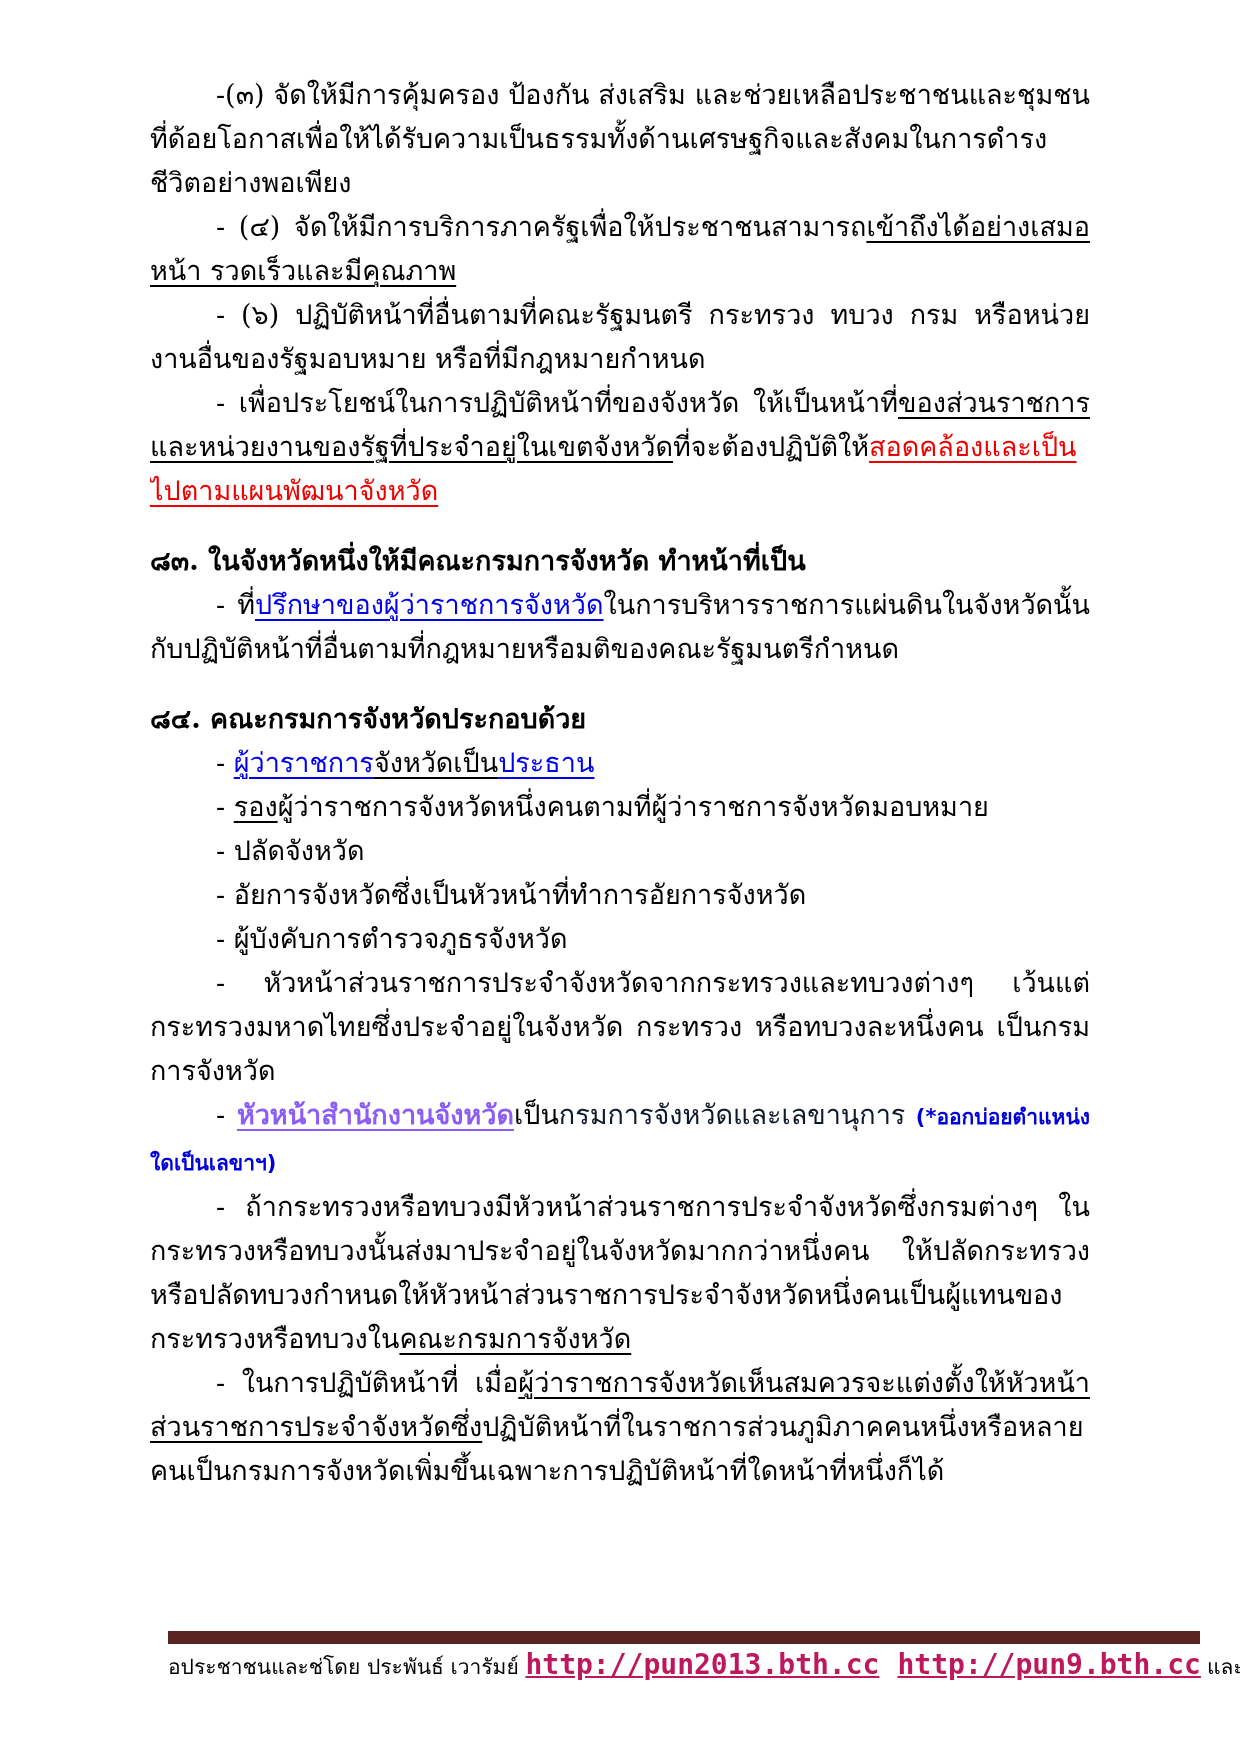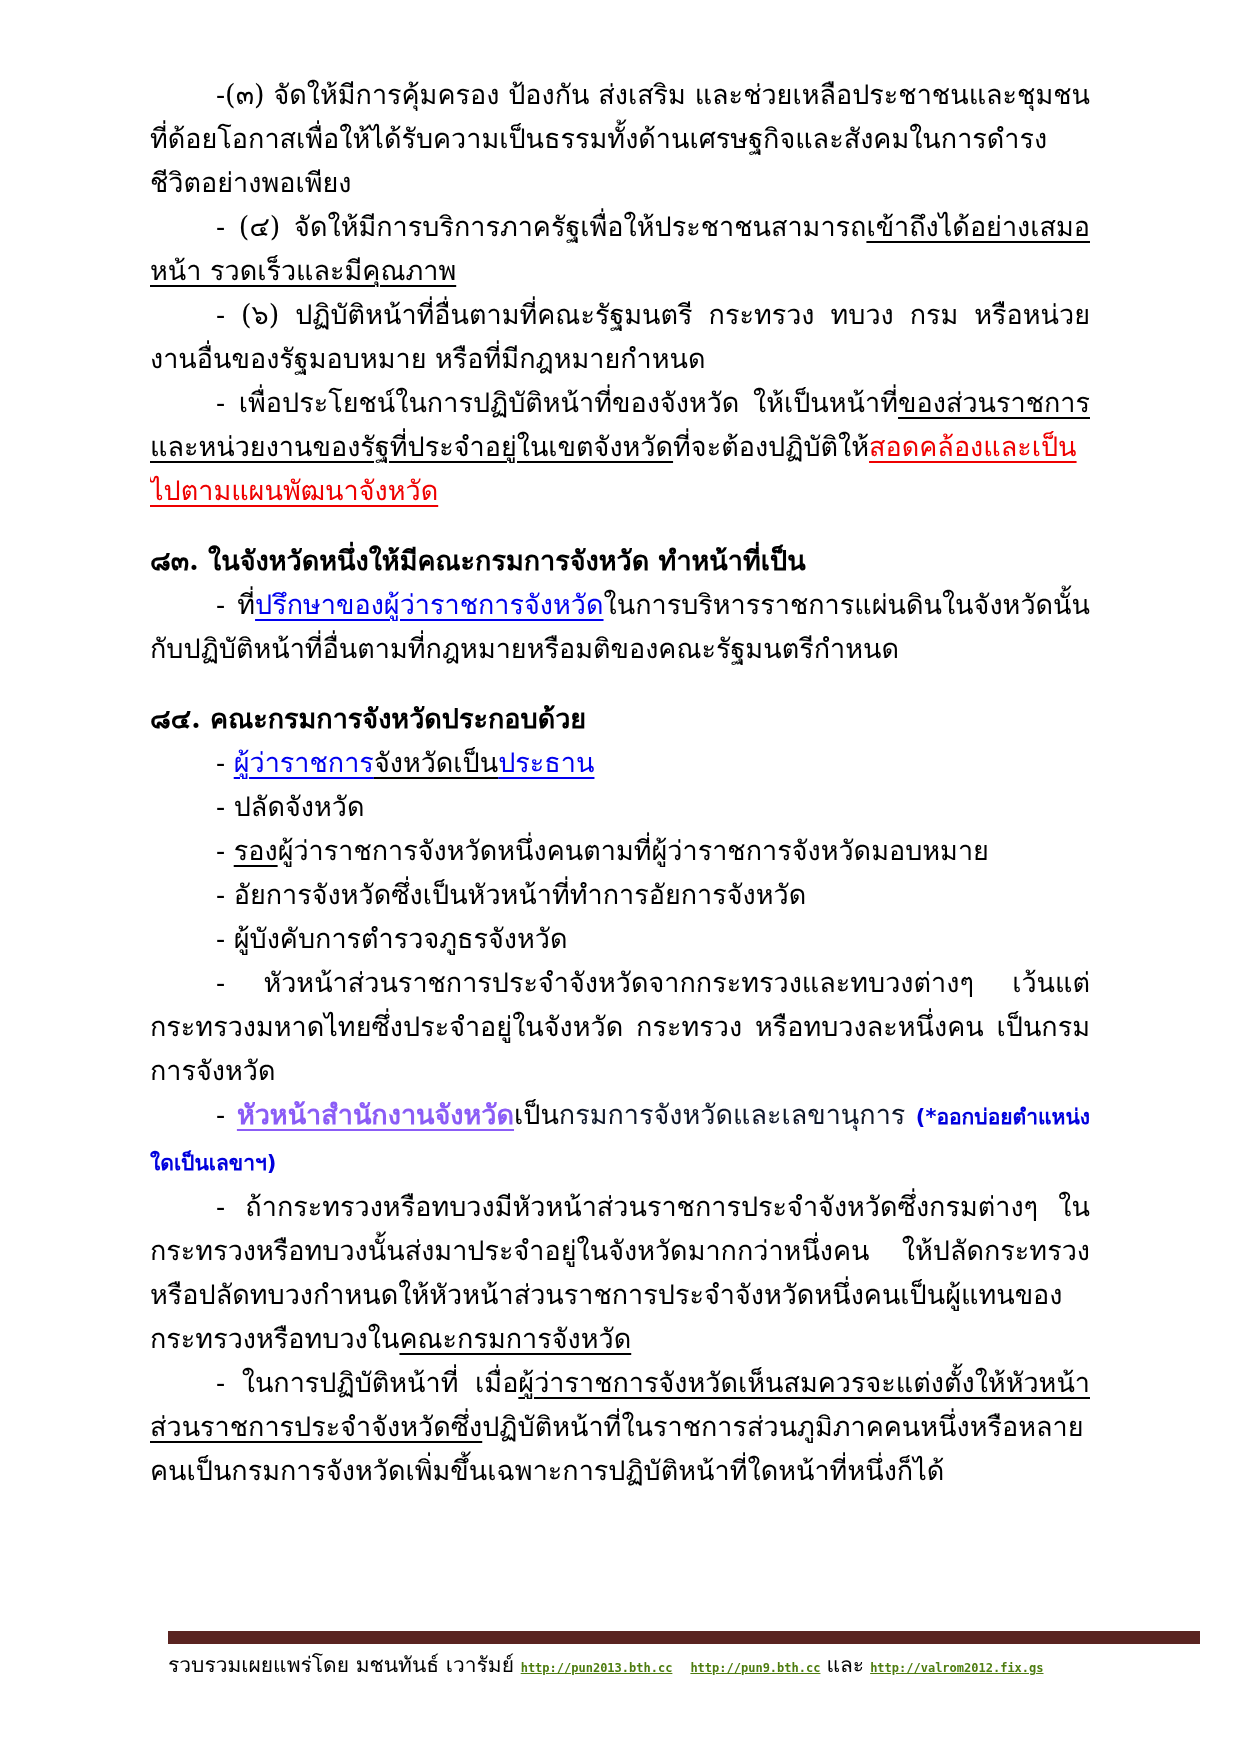--- a/index.html
+++ b/index.html
@@ -79,52 +79,52 @@
     position:absolute;
     left:168px;
     top:1650px;
     width:1040px;
     font-size:21px;
     line-height:30px;
     color:#000000;
     white-space:nowrap;
   }
   .footer-line a{
-    color:#4d7c0f;
+    color:#be185d;
     font-family:"DejaVu Sans Mono","Liberation Mono",monospace;
     font-weight:bold;
     text-decoration:underline;
-    font-size:12px;
+    font-size:28px;
   }
   .footer-sep{display:inline-block;width:18px;}
   .footer-sep-sm{display:inline-block;width:6px;}
 </style>
 </head>
 <body>
 
 <div class="page">
 
   <div class="doc-body">
       <p class="para"><span class="seg-normal">-(๓) จัดให้มีการคุ้มครอง ป้องกัน ส่งเสริม และช่วยเหลือประชาชนและชุมชนที่ด้อยโอกาสเพื่อให้ได้รับความเป็นธรรมทั้งด้านเศรษฐกิจและสังคมในการดำรงชีวิตอย่างพอเพียง</span></p>
       <p class="para"><span class="seg-normal">- (๔) จัดให้มีการบริการภาครัฐเพื่อให้ประชาชนสามารถ</span><span class="seg-u">เข้าถึงได้อย่างเสมอหน้า รวดเร็วและมีคุณภาพ</span></p>
       <p class="para"><span class="seg-normal">- (๖) ปฏิบัติหน้าที่อื่นตามที่คณะรัฐมนตรี กระทรวง ทบวง กรม หรือหน่วยงานอื่นของรัฐมอบหมาย หรือที่มีกฎหมายกำหนด</span></p>
       <p class="para"><span class="seg-normal">- เพื่อประโยชน์ในการปฏิบัติหน้าที่ของจังหวัด ให้เป็นหน้าที่</span><span class="seg-u">ของส่วนราชการและหน่วยงานของรัฐที่ประจำอยู่ในเขตจังหวัด</span><span class="seg-normal">ที่จะต้องปฏิบัติให้</span><span class="seg-red-u">สอดคล้องและเป็นไปตามแผนพัฒนาจังหวัด</span></p>
       <p class="heading"><span class="seg-normal">๘๓. ในจังหวัดหนึ่งให้มีคณะกรมการจังหวัด ทำหน้าที่เป็น</span></p>
       <p class="para"><span class="seg-normal">- ที่</span><span class="seg-blue-u">ปรึกษาของผู้ว่าราชการจังหวัด</span><span class="seg-normal">ในการบริหารราชการแผ่นดินในจังหวัดนั้น กับปฏิบัติหน้าที่อื่นตามที่กฎหมายหรือมติของคณะรัฐมนตรีกำหนด</span></p>
       <p class="heading"><span class="seg-normal">๘๔. คณะกรมการจังหวัดประกอบด้วย</span></p>
       <p class="para"><span class="seg-normal">- </span><span class="seg-blue-u">ผู้ว่าราชการ</span><span class="seg-u">จังหวัดเป็น</span><span class="seg-blue-u">ประธาน</span></p>
+      <p class="para"><span class="seg-normal">- </span><span class="seg-u">รอง</span><span class="seg-normal">ผู้ว่าราชการจังหวัดหนึ่งคนตามที่ผู้ว่าราชการจังหวัดมอบหมาย</span></p>
       <p class="para"><span class="seg-normal">- ปลัดจังหวัด</span></p>
-      <p class="para"><span class="seg-normal">- </span><span class="seg-u">รอง</span><span class="seg-normal">ผู้ว่าราชการจังหวัดหนึ่งคนตามที่ผู้ว่าราชการจังหวัดมอบหมาย</span></p>
       <p class="para"><span class="seg-normal">- อัยการจังหวัดซึ่งเป็นหัวหน้าที่ทำการอัยการจังหวัด</span></p>
       <p class="para"><span class="seg-normal">- ผู้บังคับการตำรวจภูธรจังหวัด</span></p>
       <p class="para"><span class="seg-normal">- หัวหน้าส่วนราชการประจำจังหวัดจากกระทรวงและทบวงต่างๆ เว้นแต่กระทรวงมหาดไทยซึ่งประจำอยู่ในจังหวัด กระทรวง หรือทบวงละหนึ่งคน เป็นกรมการจังหวัด</span></p>
       <p class="para"><span class="seg-normal">- </span><span class="seg-blue-u-bold">หัวหน้าสำนักงานจังหวัด</span><span class="seg-normal">เป็น</span><span class="seg-red">กรมการจังหวัดและเลขานุการ</span><span class="seg-note">  (*ออกบ่อยตำแหน่งใดเป็นเลขาฯ)</span></p>
       <p class="para"><span class="seg-normal">- ถ้ากระทรวงหรือทบวงมีหัวหน้าส่วนราชการประจำจังหวัดซึ่งกรมต่างๆ ในกระทรวงหรือทบวงนั้นส่งมาประจำอยู่ในจังหวัดมากกว่าหนึ่งคน ให้ปลัดกระทรวงหรือปลัดทบวงกำหนดให้หัวหน้าส่วนราชการประจำจังหวัดหนึ่งคนเป็นผู้แทนของกระทรวงหรือทบวงใน</span><span class="seg-u">คณะกรมการจังหวัด</span></p>
       <p class="para"><span class="seg-normal">- ในการปฏิบัติหน้าที่ เมื่อ</span><span class="seg-u">ผู้ว่าราชการจังหวัดเห็นสมควรจะแต่งตั้งให้หัวหน้าส่วนราชการประจำจังหวัดซึ่ง</span><span class="seg-normal">ปฏิบัติหน้าที่ในราชการส่วนภูมิภาคคนหนึ่งหรือหลายคนเป็นกรมการจังหวัดเพิ่มขึ้นเฉพาะการปฏิบัติหน้าที่ใดหน้าที่หนึ่งก็ได้</span></p>
     </div>
 
   <div class="footer-rule" style="background: rgb(90, 36, 33);"></div>
 
   <div class="footer-line">
-    <span>รวบรวมเผยแพร่โดย มชนทันธ์ เวารัมย์ </span><a href="#">http://pun2013.bth.cc</a><span class="footer-sep"></span><a href="#">http://pun9.bth.cc</a><span class="footer-sep-sm"></span><span>และ</span><span class="footer-sep-sm"></span><a href="#">http://valrom2012.fix.gs</a><span class="footer-sep-sm"></span><span class="footer-sep-sm"></span>
+    <span>อประชาชนและช่โดย ประพันธ์ เวารัมย์ </span><a href="#">http://pun2013.bth.cc</a><span class="footer-sep"></span><a href="#">http://pun9.bth.cc</a><span class="footer-sep-sm"></span><span>และ</span><span class="footer-sep-sm"></span><a href="#">http://valrom2012.fix.gs</a><span class="footer-sep-sm"></span><span class="footer-sep-sm"></span>
   </div>
 
 </div>
 
 </body></html>

